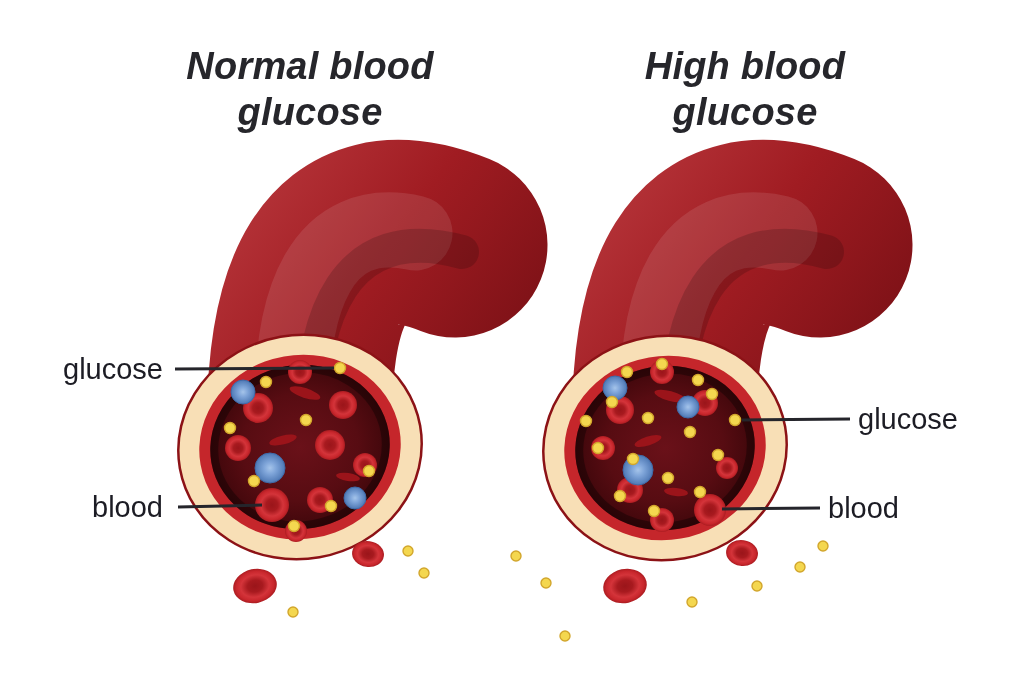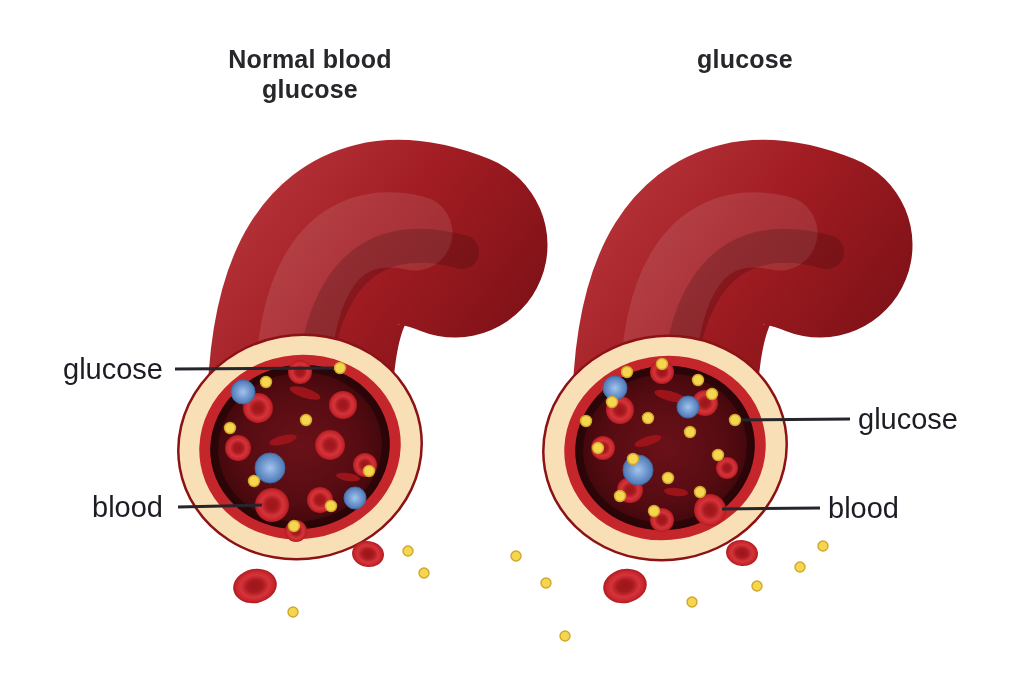--- a/index.html
+++ b/index.html
@@ -2,22 +2,22 @@
 <html><head>
 <meta charset="utf-8">
 <style>
   html,body{margin:0;padding:0;background:#ffffff;}
   .canvas{
     position:relative;width:1024px;height:682px;background:#ffffff;overflow:hidden;
     font-family:"Liberation Sans", sans-serif;
   }
   svg.illustration{position:absolute;left:0;top:0;}
   .title{
-    position:absolute;text-align:center;font-weight:700;font-size:25px;line-height:1.2;
-    color:#26262b;letter-spacing:.2px;
+    position:absolute;text-align:center;font-weight:700;font-size:38px;line-height:1.2;
+    color:#26262b;letter-spacing:.2px;font-style:italic;
   }
   .title-left{left:140px;top:44px;width:340px;}
   .title-right{left:580px;top:44px;width:330px;}
   .callout{
     position:absolute;font-size:29px;color:#1c1c24;font-weight:400;line-height:34px;
   }
   .callout.align-right{text-align:right;}
   .glucose-left{left:20px;top:352px;width:143px;}
   .blood-left{left:20px;top:490px;width:143px;}
   .glucose-right{left:858px;top:402px;width:150px;}
@@ -193,20 +193,21 @@
       <line class="pointer" x1="742" y1="420" x2="850" y2="419"></line>
       <line class="pointer" x1="722" y1="509" x2="820" y2="508"></line>
     </g>
   </svg>
 
   <div class="title title-left">
     <div>Normal blood</div>
     <div>glucose</div>
   </div>
   <div class="title title-right">
+    <div>High blood</div>
     <div>glucose</div>
   </div>
 
   <div class="callout align-right glucose-left">glucose</div>
   <div class="callout align-right blood-left">blood</div>
   <div class="callout glucose-right">glucose</div>
   <div class="callout blood-right">blood</div>
 
 </div>
 

